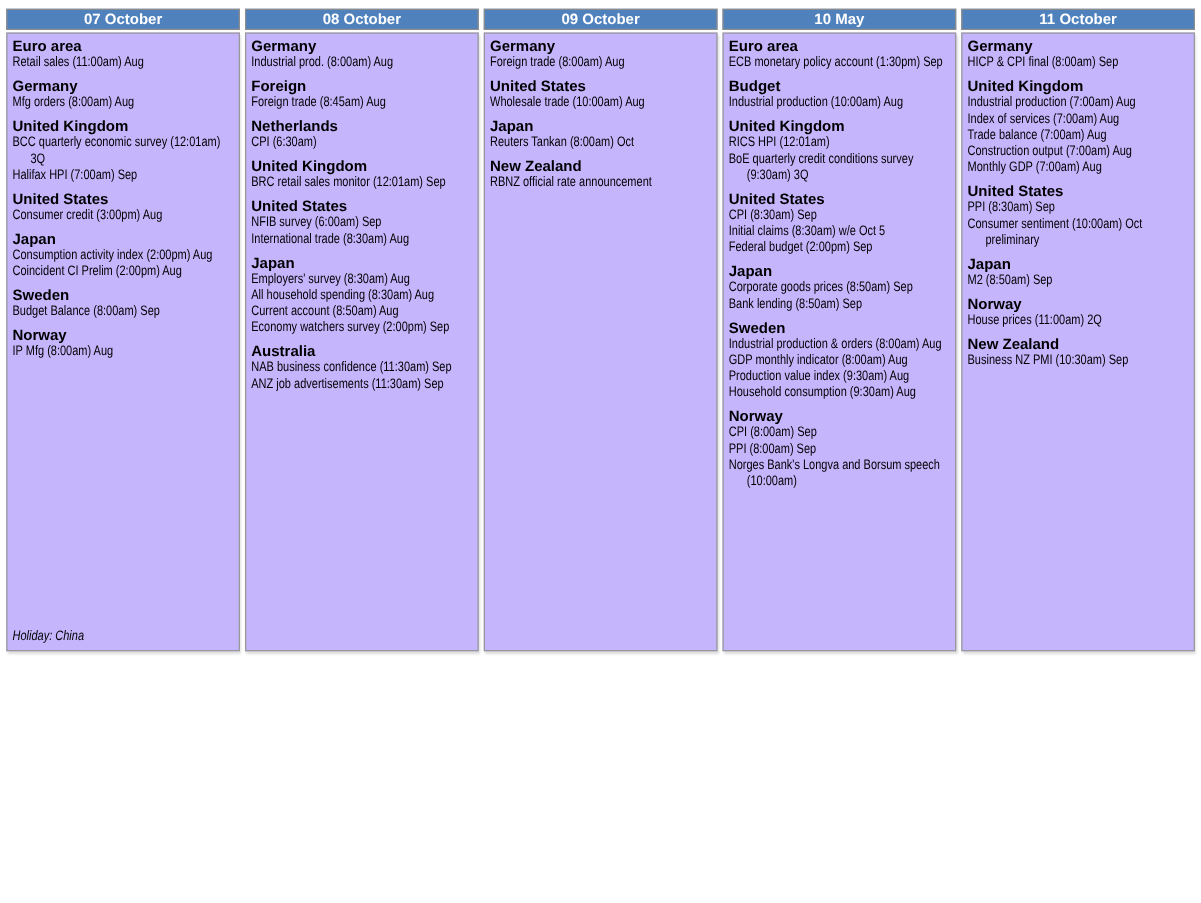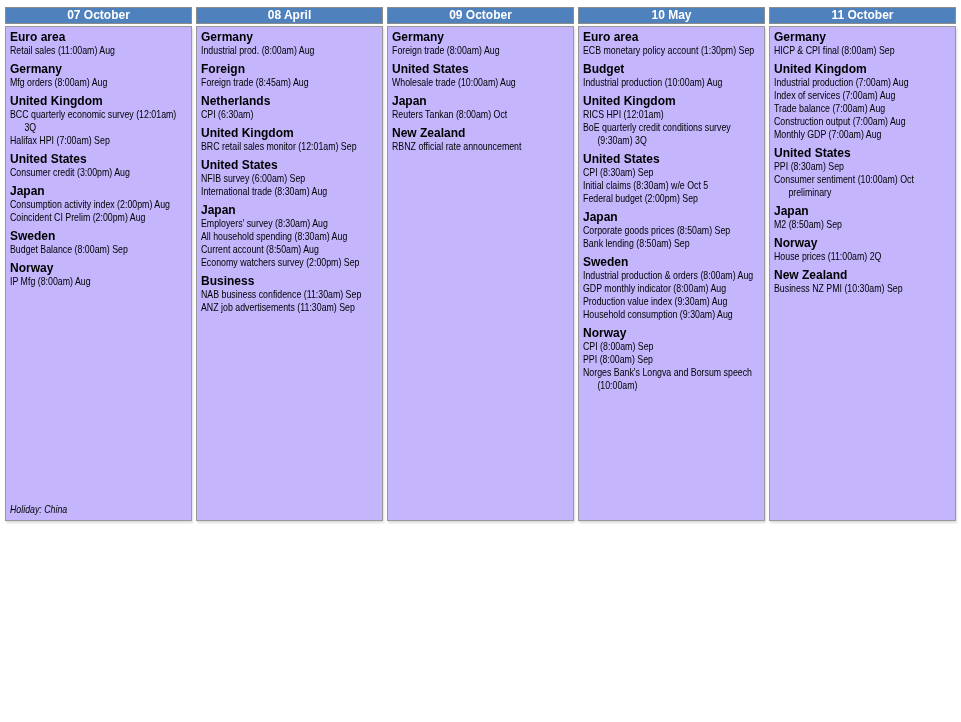--- a/index.html
+++ b/index.html
@@ -107,21 +107,21 @@
         </div>
         <div class="group">
           <div class="country">Norway</div>
           <div class="event">IP Mfg (8:00am) Aug</div>
         </div>
         <div class="footnote">Holiday: China</div>
       </div>
   </div>
 
   <div class="day-column">
-    <div class="day-header">08 April</div>
+    <div class="day-header">08 October</div>
     <div class="day-body">
         <div class="group">
           <div class="country">Germany</div>
           <div class="event">Industrial prod. (8:00am) Aug</div>
         </div>
         <div class="group">
           <div class="country">Foreign</div>
           <div class="event">Foreign trade (8:45am) Aug</div>
         </div>
         <div class="group">
@@ -138,21 +138,21 @@
           <div class="event">International trade (8:30am) Aug</div>
         </div>
         <div class="group">
           <div class="country">Japan</div>
           <div class="event">Employers' survey (8:30am) Aug</div>
           <div class="event">All household spending (8:30am) Aug</div>
           <div class="event">Current account (8:50am) Aug</div>
           <div class="event">Economy watchers survey (2:00pm) Sep</div>
         </div>
         <div class="group">
-          <div class="country">Business</div>
+          <div class="country">Australia</div>
           <div class="event">NAB business confidence (11:30am) Sep</div>
           <div class="event">ANZ job advertisements (11:30am) Sep</div>
         </div>
       </div>
   </div>
 
   <div class="day-column">
     <div class="day-header">09 October</div>
     <div class="day-body">
         <div class="group">

